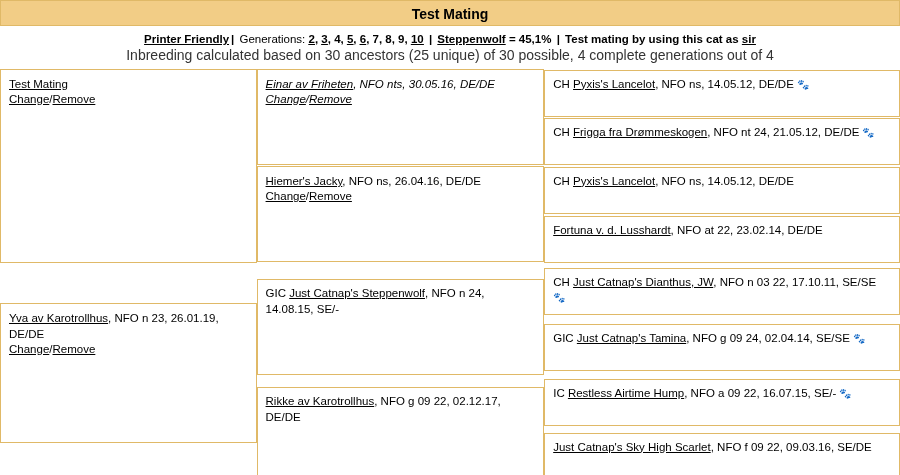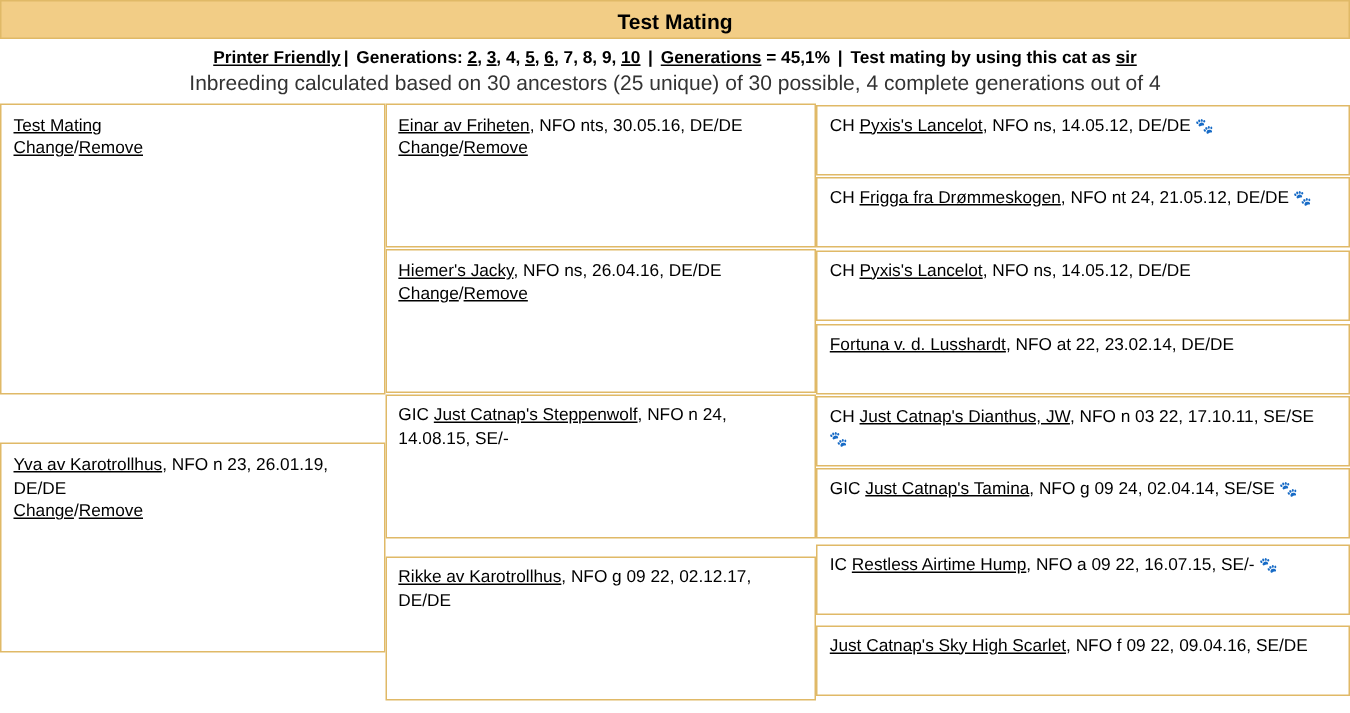--- a/index.html
+++ b/index.html
@@ -41,21 +41,21 @@
     overflow: hidden;
   }
   .toolbar a {
     color: #000;
     text-decoration: underline;
   }
   .toolbar .sep {
     padding: 0 2px;
   }
   .toolbar .plain {
-    font-weight: bold;
+    font-weight: normal;
   }
   .subnote {
     text-align: center;
     font-size: 14px;
     font-weight: normal;
     color: #333;
     padding-top: 2px;
     padding-bottom: 6px;
   }
   
@@ -116,21 +116,21 @@
     <a href="#"><u>2</u></a>,
     <a href="#"><u>3</u></a>,
     <span>4</span>,
     <a href="#"><u>5</u></a>,
     <a href="#"><u>6</u></a>,
     <span>7</span>,
     <span>8</span>,
     <span>9</span>,
     <a href="#"><u>10</u></a>
     <span class="sep">|</span>
-    <a href="#">Generations</a>
+    <a href="#">Steppenwolf</a>
     <span>= 45,1%</span>
     <span class="sep">|</span>
     <span>Test mating by using this cat as <u>sir</u></span>
   </div>
 
   <div class="subnote">Inbreeding calculated based on 30 ancestors (25 unique) of 30 possible, 4 complete generations out of 4</div>
 
   <table class="ped">
     <colgroup>
       <col class="colA">
@@ -144,21 +144,21 @@
           <div class="cell" style="height:194px;">
             <div class="rowline">
               <span class="nm">Test Mating</span><span></span>
             </div>
             <div class="actions">
               <a href="#">Change</a><span>/</span><a href="#">Remove</a>
             </div>
           </div>
         </td>
         <td rowspan="2" class="cellpad-outer">
-          <div class="cell" style="height:96px;">
+          <div class="cell" style="height:96px;font-style:italic;">
             <div class="rowline">
               <span class="nm">Einar av Friheten</span><span>, NFO nts, 30.05.16, DE/DE</span>
             </div>
             <div class="actions">
               <a href="#">Change</a><span>/</span><a href="#">Remove</a>
             </div>
           </div>
         </td>
         <td class="cellpad-outer">
           <div class="cell" style="height:47px;">
@@ -208,21 +208,21 @@
           <div class="cell" style="height:140px;">
             <div class="rowline">
               <span class="nm">Yva av Karotrollhus</span><span>, NFO n 23, 26.01.19, DE/DE</span>
             </div>
             <div class="actions">
               <a href="#">Change</a><span>/</span><a href="#">Remove</a>
             </div>
           </div>
         </td>
         <td rowspan="2" class="cellpad-outer">
-          <div class="cell" style="height:96px;">
+          <div class="cell" style="height:96px;margin-top:16px;">
             <span class="titlepfx">GIC</span>
             <span class="nm">Just Catnap's Steppenwolf</span><span>, NFO n 24, 14.08.15, SE/-</span>
           </div>
         </td>
         <td class="cellpad-outer">
           <div class="cell" style="height:47px;">
             <span class="titlepfx">CH</span>
             <span class="nm">Just Catnap's Dianthus, JW</span><span>, NFO n 03 22, 17.10.11, SE/SE</span>
             <span class="paw">🐾</span>
           </div>
@@ -247,20 +247,20 @@
           <div class="cell" style="height:47px;">
             <span class="titlepfx">IC</span>
             <span class="nm">Restless Airtime Hump</span><span>, NFO a 09 22, 16.07.15, SE/-</span>
             <span class="paw">🐾</span>
           </div>
         </td>
       </tr>
       <tr>
         <td class="cellpad-outer">
           <div class="cell" style="height:47px;">
-            <span class="nm">Just Catnap's Sky High Scarlet</span><span>, NFO f 09 22, 09.04.16, SE/DE</span>
+            <span class="nm">Just Catnap's Sky High Scarlet</span><span>, NFO f 09 22, 09.03.16, SE/DE</span>
           </div>
         </td>
       </tr>
     </tbody>
   </table>
 
 </div>
 
 </body></html>

